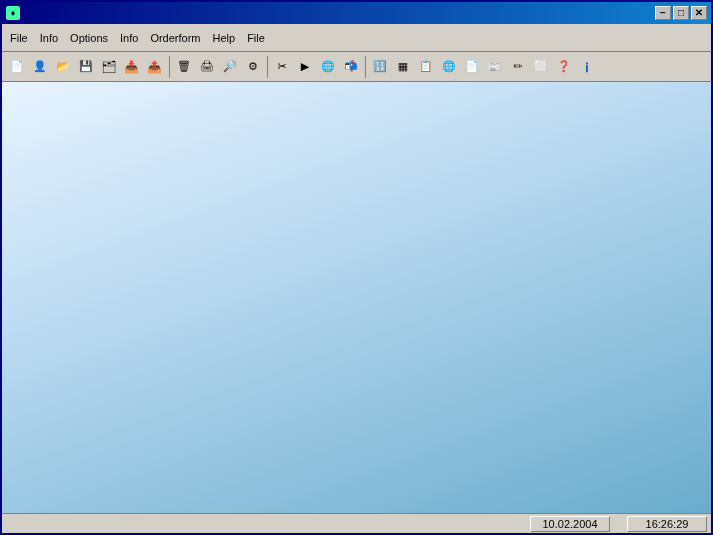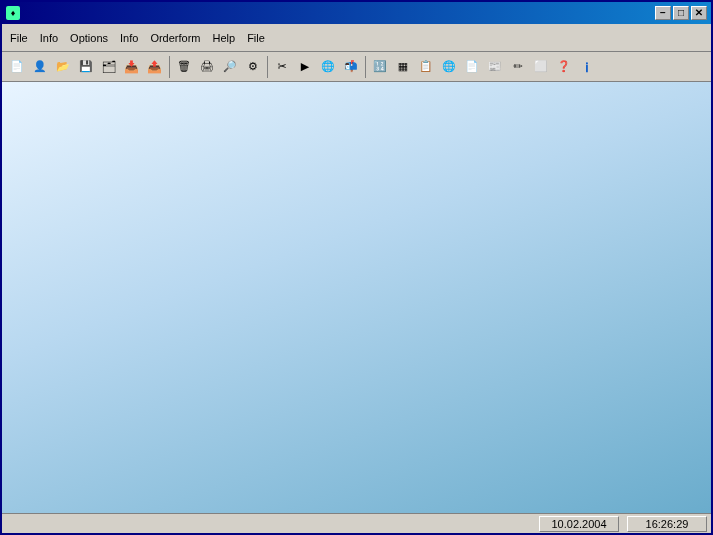--- a/index.html
+++ b/index.html
@@ -132,21 +132,21 @@
     
     .status-bar {
       background: #d4d0c8;
       height: 20px;
       display: flex;
       align-items: center;
       justify-content: flex-end;
       border-top: 1px solid #808080;
       padding: 0 4px;
       flex-shrink: 0;
-      gap: 8px;
+      gap: 17px;
     }
     .status-panel {
       background: #d4d0c8;
       border: 1px solid #808080;
       border-top-color: #fff;
       border-left-color: #fff;
       padding: 1px 6px;
       font-size: 11px;
       color: #000;
       min-width: 80px;

